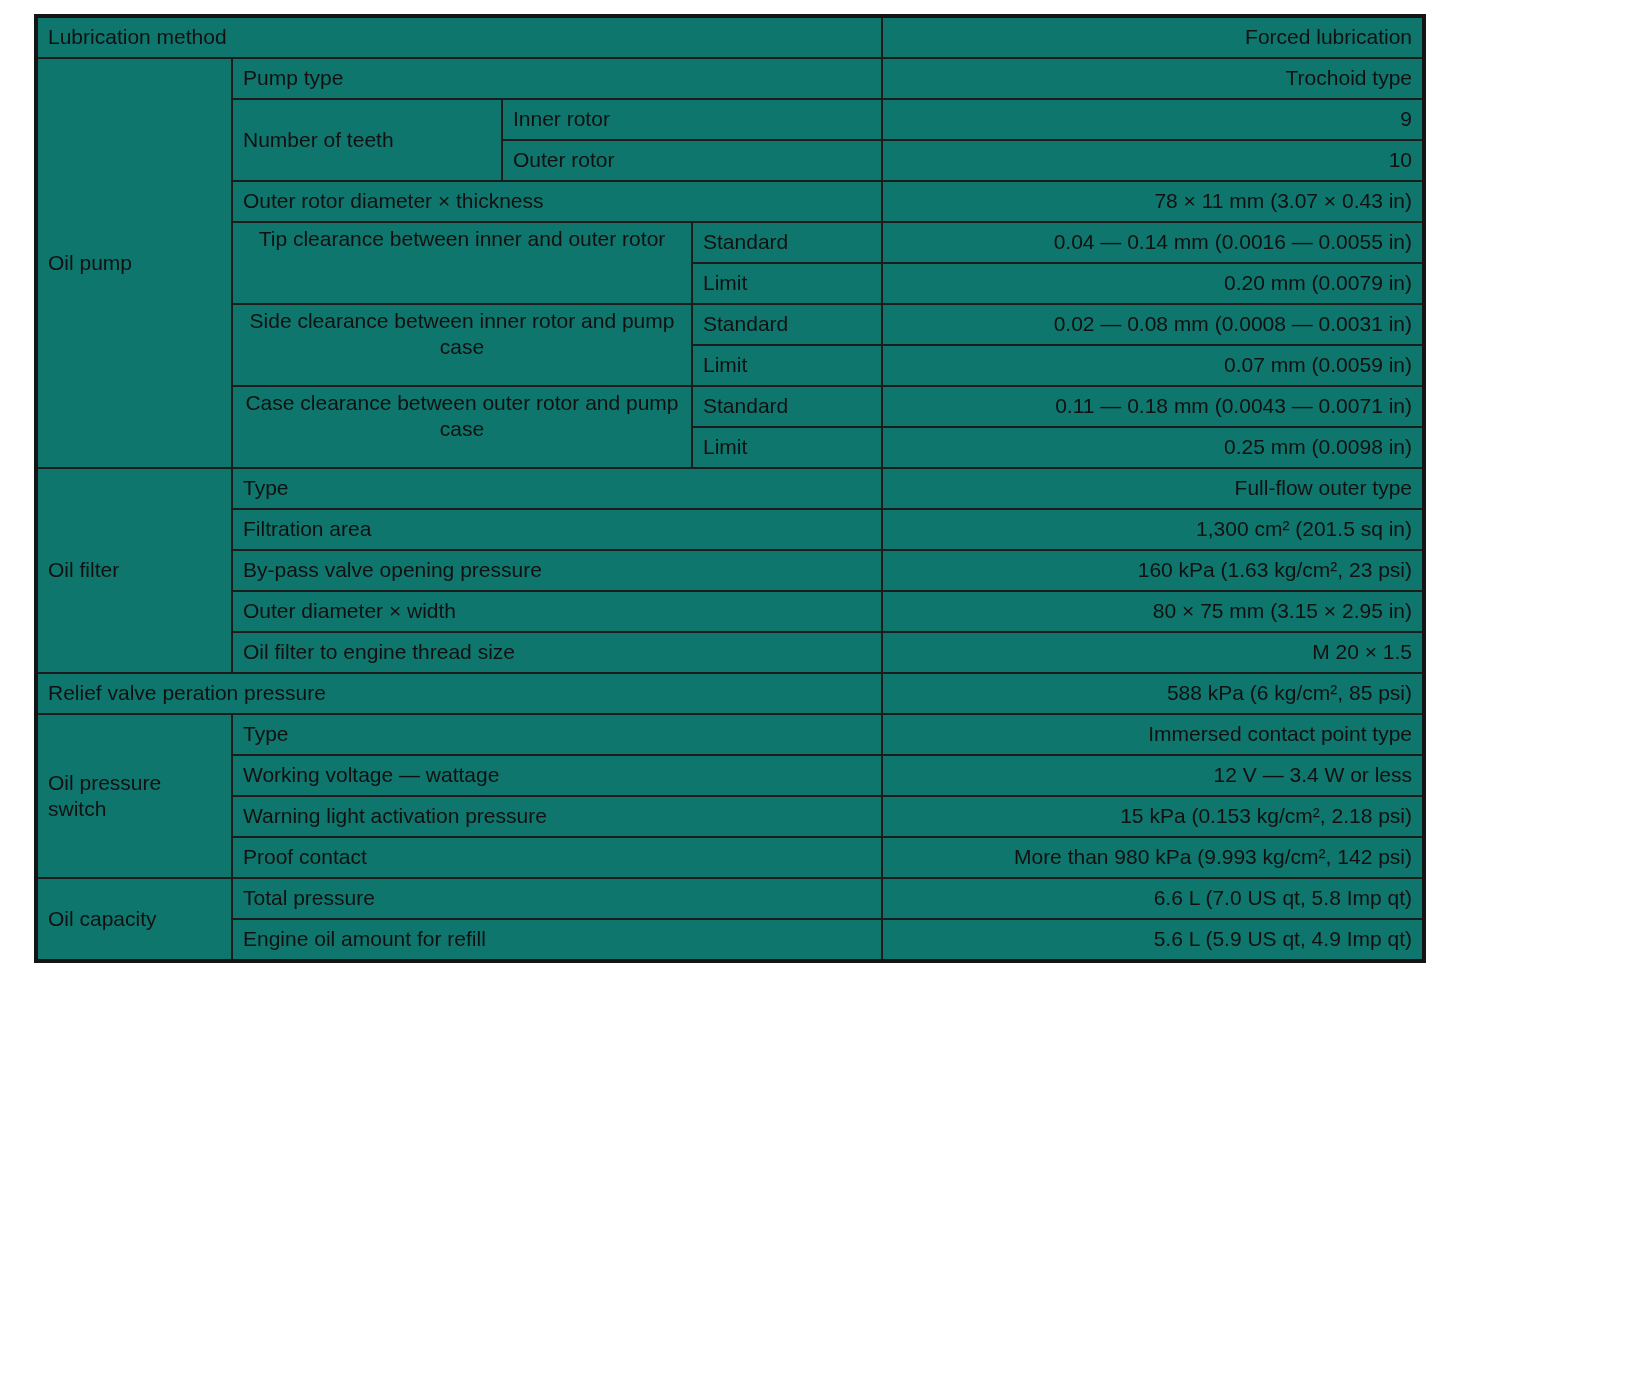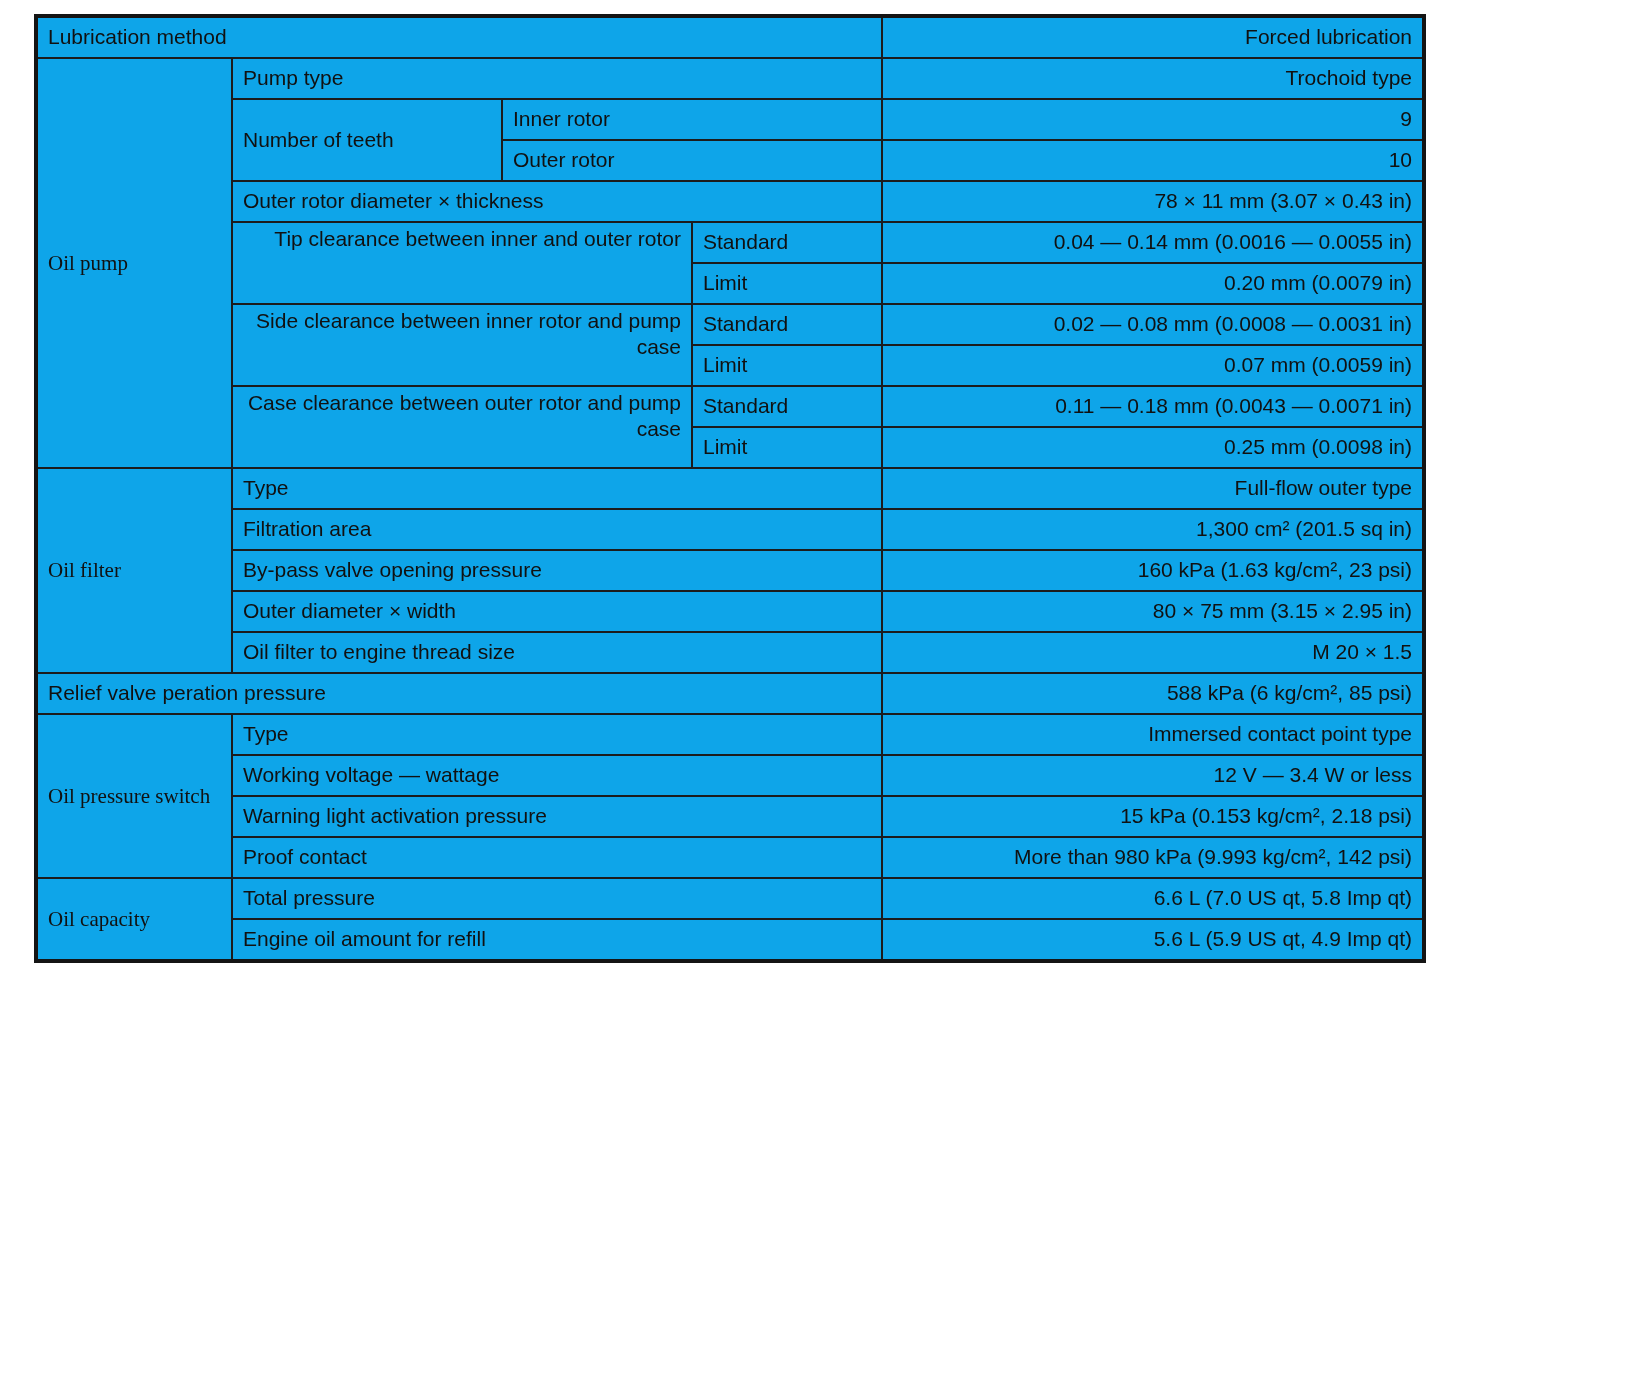--- a/index.html
+++ b/index.html
@@ -25,35 +25,34 @@
     table-layout: fixed;
     border: 4px solid #141414;
     font-size: 21px;
     line-height: 1.25;
   }
   table.spec-table td {
     border: 2px solid #1c1c1c;
     padding: 3px 10px;
     height: 33px;
     overflow: hidden;
-    background: #0ea5e9;
+    background: #0f766e;
   }
   td.cell-label {
     text-align: left;
     vertical-align: middle;
   }
   td.cell-label-top {
-    text-align: right;
+    text-align: center;
     vertical-align: top;
     padding-top: 5px;
   }
   td.cell-group {
     text-align: left;
     vertical-align: middle;
-    font-family: Liberation Serif, serif;
   }
   td.cell-value {
     text-align: right;
     vertical-align: middle;
   }
 </style>
 </head>
 <body>
 
 <div class="doc-page">

